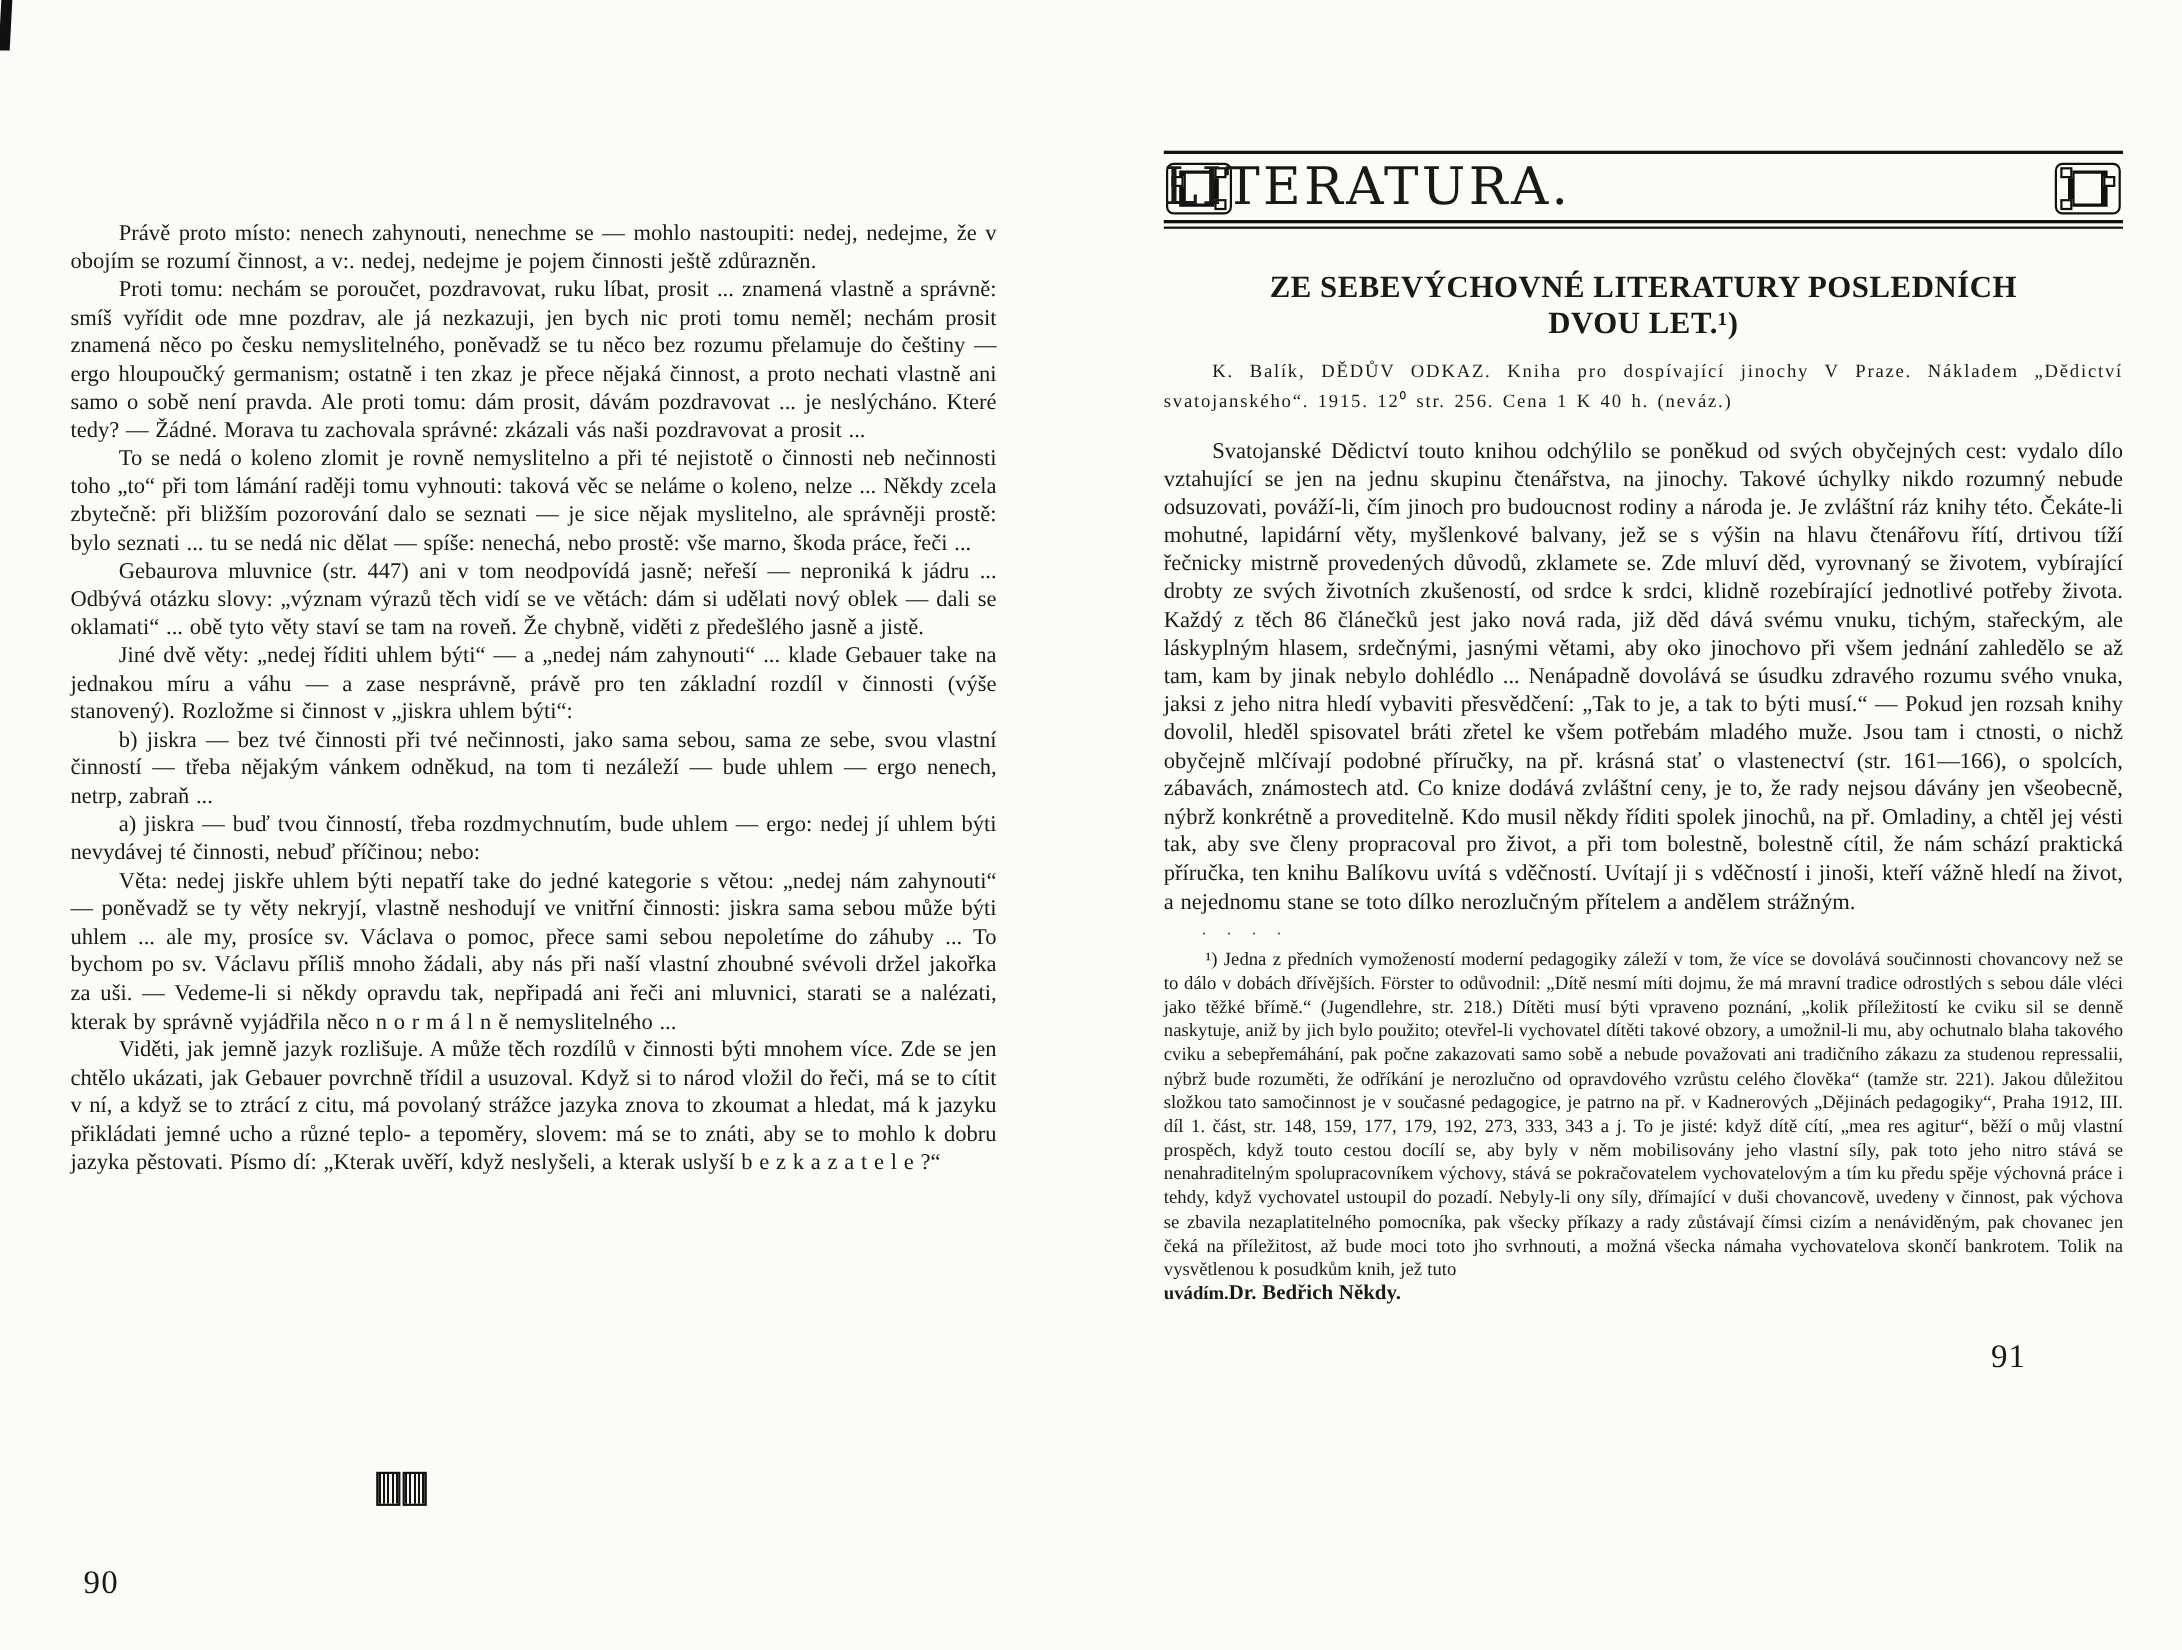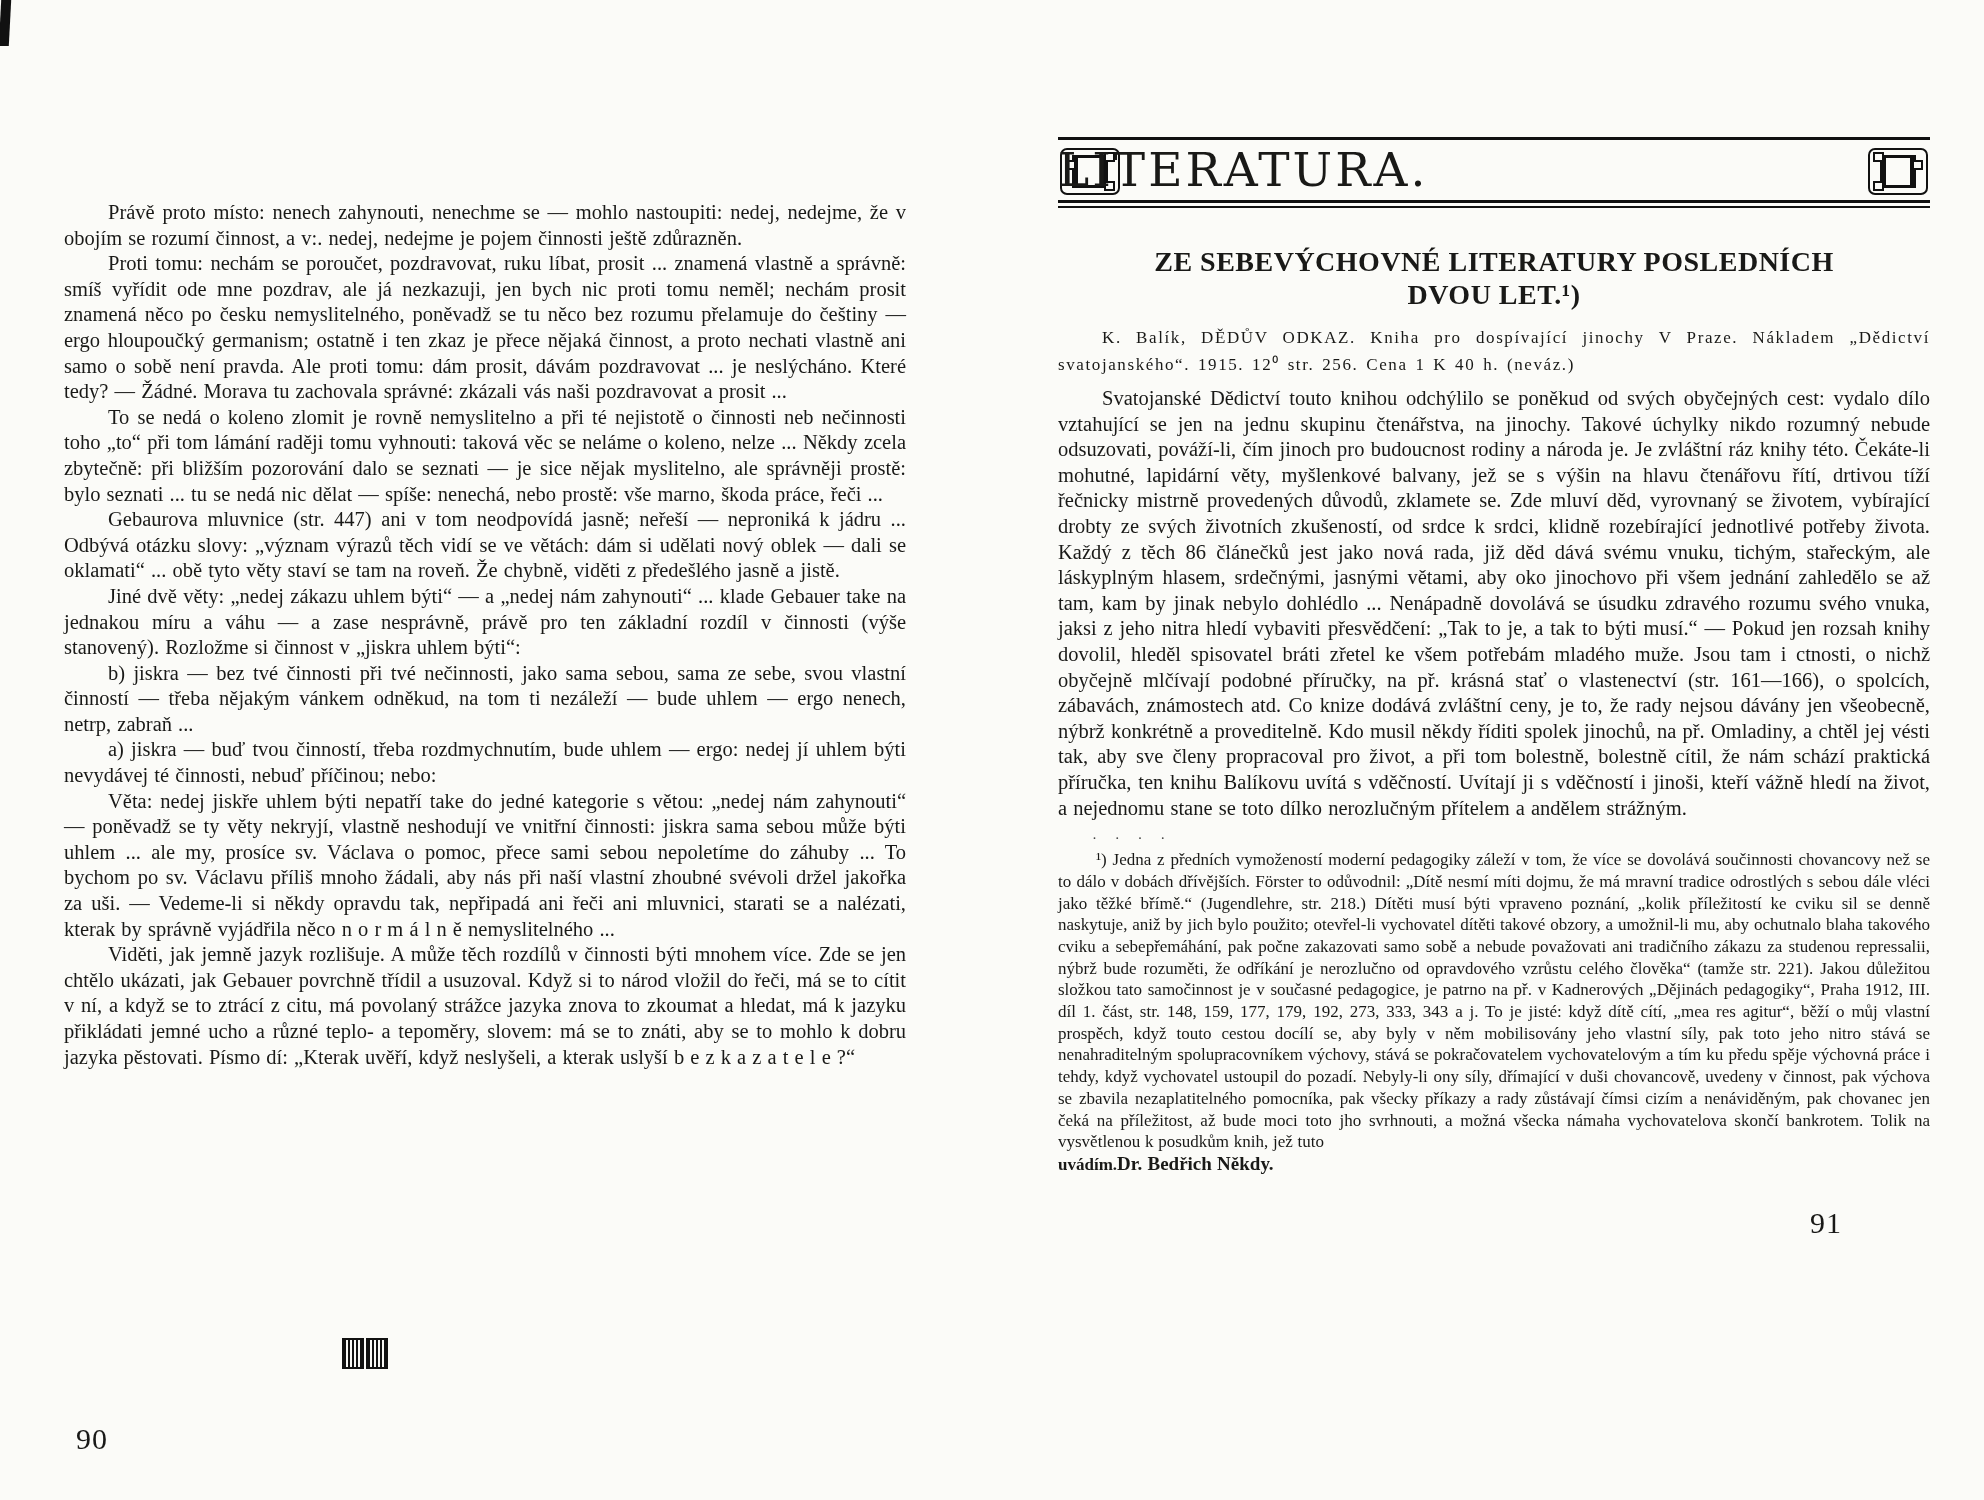--- a/index.html
+++ b/index.html
@@ -81,21 +81,21 @@
     font-size:28px; font-weight:bold; letter-spacing:0.5px;
     line-height:33px;
   }
   .article-title .tl { display:block; }
   .biblio {
     margin:14px 0 0 0; text-indent:44px; text-align:justify;
     font-size:17px; line-height:26.5px; letter-spacing:1.6px;
     word-spacing:2px;
     font-family:Liberation Serif, serif;
   }
-  .r-body { margin-top:8px; }
+  .r-body { margin-top:20px; }
   .fn-sep {
     margin:10px 0 4px 34px;
     font-size:15px; letter-spacing:7px; color:#444; line-height:14px;
   }
   .footnote {
     font-size:17px; line-height:21.7px; text-align:justify;
     word-spacing:0.5px;
   }
   .footnote .fn-main { display:block; text-indent:38px; margin:0; }
   .fn-lastline {
@@ -110,21 +110,21 @@
 
 <div class="spread">
   <div class="scan-edge"></div>
 
   <section>
     <div class="left-col">
       <p>Právě proto místo: nenech zahynouti, nenechme se — mohlo nastoupiti: nedej, nedejme, že v obojím se rozumí činnost, a v:. nedej, nedejme je pojem činnosti ještě zdůrazněn.</p>
       <p>Proti tomu: nechám se poroučet, pozdravovat, ruku líbat, prosit ... znamená vlastně a správně: smíš vyřídit ode mne pozdrav, ale já nezkazuji, jen bych nic proti tomu neměl; nechám prosit znamená něco po česku nemyslitelného, poněvadž se tu něco bez rozumu přelamuje do češtiny — ergo hloupoučký germanism; ostatně i ten zkaz je přece nějaká činnost, a proto nechati vlastně ani samo o sobě není pravda. Ale proti tomu: dám prosit, dávám pozdravovat ... je neslýcháno. Které tedy? — Žádné. Morava tu zachovala správné: zkázali vás naši pozdravovat a prosit ...</p>
       <p>To se nedá o koleno zlomit je rovně nemyslitelno a při té nejistotě o činnosti neb nečinnosti toho „to“ při tom lámání raději tomu vyhnouti: taková věc se neláme o koleno, nelze ... Někdy zcela zbytečně: při bližším pozorování dalo se seznati — je sice nějak myslitelno, ale správněji prostě: bylo seznati ... tu se nedá nic dělat — spíše: nenechá, nebo prostě: vše marno, škoda práce, řeči ...</p>
       <p>Gebaurova mluvnice (str. 447) ani v tom neodpovídá jasně; neřeší — neproniká k jádru ... Odbývá otázku slovy: „význam výrazů těch vidí se ve větách: dám si udělati nový oblek — dali se oklamati“ ... obě tyto věty staví se tam na roveň. Že chybně, viděti z předešlého jasně a jistě.</p>
-      <p>Jiné dvě věty: „nedej zákazu uhlem býti“ — a „nedej nám zahynouti“ ... klade Gebauer take na jednakou míru a váhu — a zase nesprávně, právě pro ten základní rozdíl v činnosti (výše stanovený). Rozložme si činnost v „jiskra uhlem býti“:</p>
+      <p>Jiné dvě věty: „nedej říditi uhlem býti“ — a „nedej nám zahynouti“ ... klade Gebauer take na jednakou míru a váhu — a zase nesprávně, právě pro ten základní rozdíl v činnosti (výše stanovený). Rozložme si činnost v „jiskra uhlem býti“:</p>
       <p>b) jiskra — bez tvé činnosti  při tvé nečinnosti, jako sama sebou, sama ze sebe, svou vlastní činností — třeba nějakým vánkem odněkud, na tom ti nezáleží — bude uhlem — ergo nenech, netrp, zabraň ...</p>
       <p>a) jiskra — buď tvou činností, třeba rozdmychnutím, bude uhlem — ergo: nedej jí uhlem býti  nevydávej té činnosti, nebuď příčinou; nebo:</p>
       <p>Věta: nedej jiskře uhlem býti nepatří take do jedné kategorie s větou: „nedej nám zahynouti“ — poněvadž se ty věty nekryjí, vlastně neshodují ve vnitřní činnosti: jiskra sama sebou může býti uhlem ... ale my, prosíce sv. Václava o pomoc, přece sami sebou nepoletíme do záhuby ... To bychom po sv. Václavu příliš mnoho žádali, aby nás při naší vlastní zhoubné svévoli držel jakořka za uši. — Vedeme-li si někdy opravdu tak, nepřipadá ani řeči ani mluvnici, starati se a nalézati, kterak by správně vyjádřila něco n o r m á l n ě nemyslitelného ...</p>
       <p>Viděti, jak jemně jazyk rozlišuje. A může těch rozdílů v činnosti býti mnohem více. Zde se jen chtělo ukázati, jak Gebauer povrchně třídil a usuzoval. Když si to národ vložil do řeči, má se to cítit v ní, a když se to ztrácí z citu, má povolaný strážce jazyka znova to zkoumat a hledat, má k jazyku přikládati jemné ucho a různé teplo- a tepoměry, slovem: má se to znáti, aby se to mohlo k dobru jazyka pěstovati. Písmo dí: „Kterak uvěří, když neslyšeli, a kterak uslyší b e z  k a z a t e l e ?“</p>
     </div>
     <div class="stripe-ornament">
       <span class="stripe-block"></span>
       <span class="stripe-block"></span>
     </div>
     <div class="pagenum pagenum-left">90</div>

